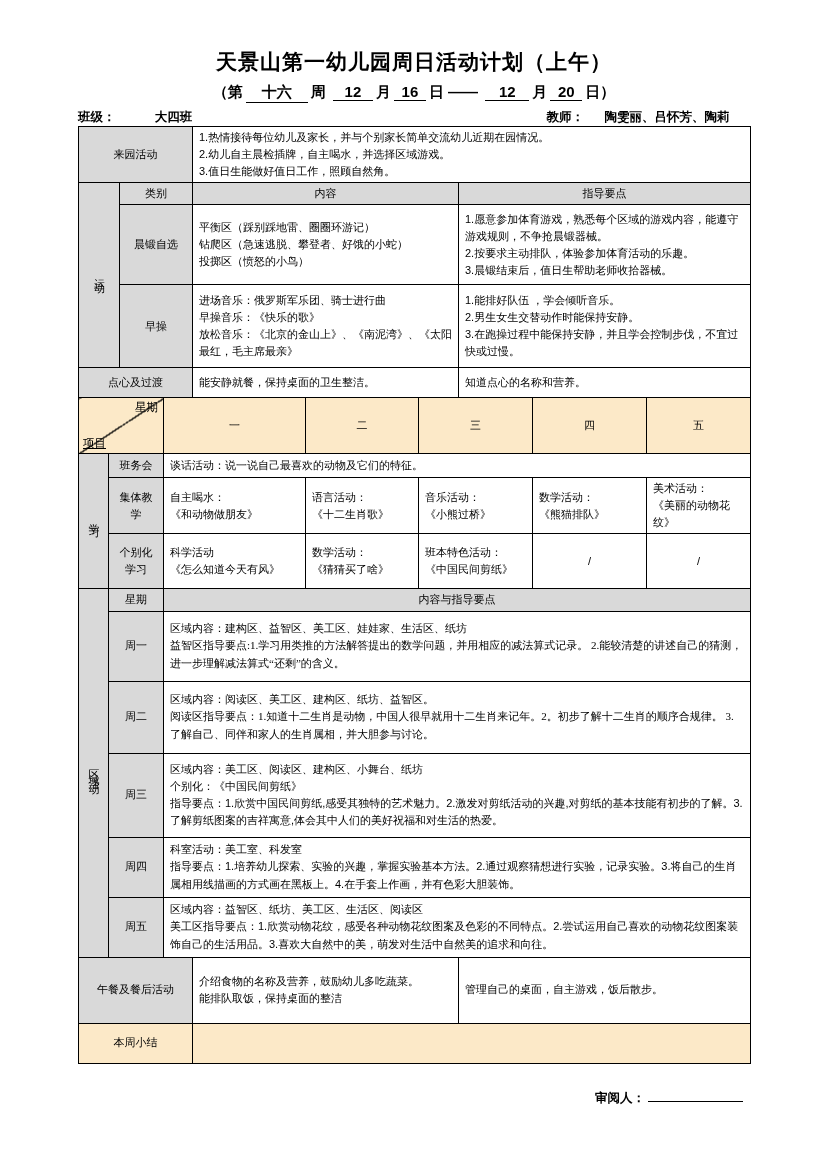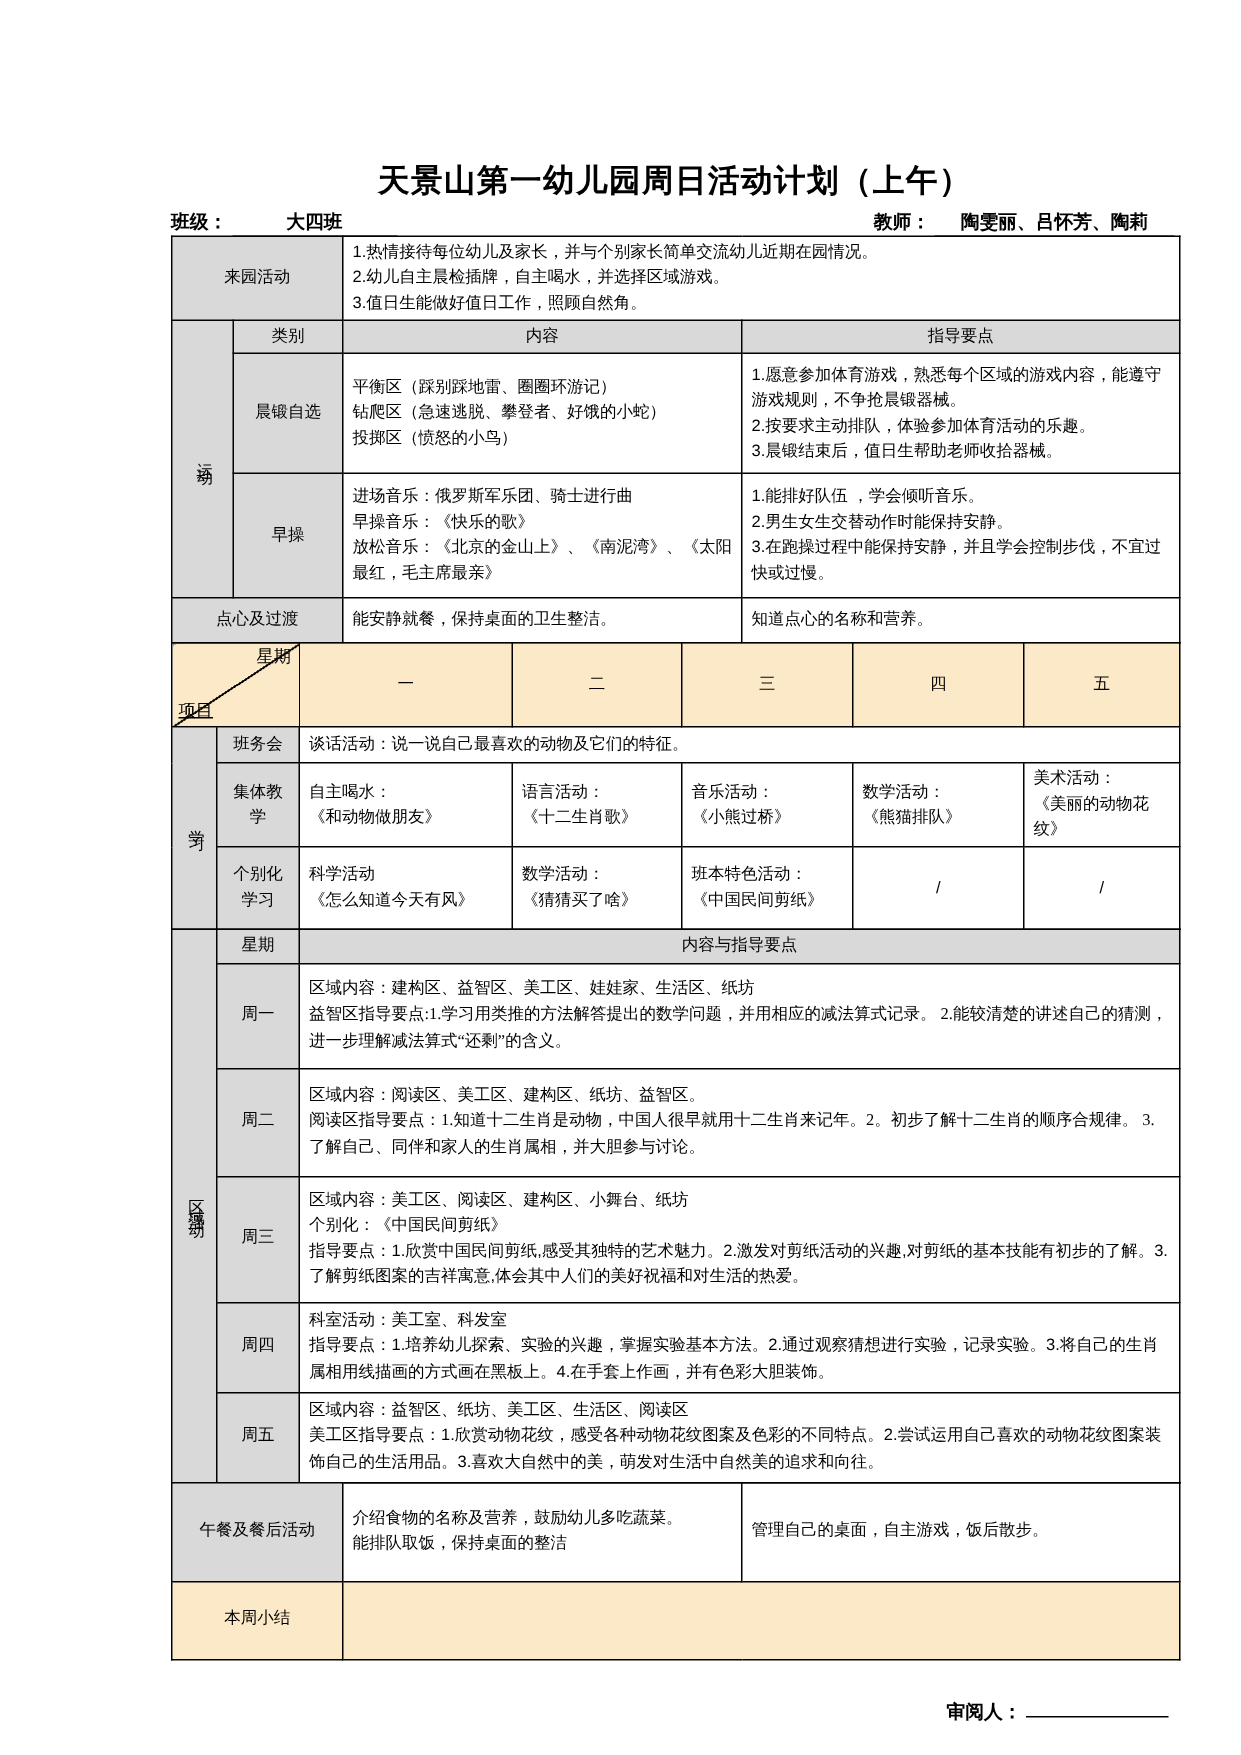--- a/index.html
+++ b/index.html
@@ -3,21 +3,21 @@
 <meta charset="utf-8">
 <style>
   :root { --gray:#D9D9D9; --cream:#FCE9C8; }
   * { box-sizing: border-box; margin:0; padding:0; }
   html,body { background:#fff; }
   body {
     width:827px; height:1170px; position:relative;
     font-family:"Liberation Sans","DejaVu Sans",sans-serif;
     color:#000;
   }
-  .page { padding:106px 0 0 78px; width:750px;margin-left:36px; }
+  .page { padding:48px 0 0 78px; width:750px; }
   .title { text-align:center; font-size:21px; font-weight:bold; letter-spacing:1px; }
   .subtitle { text-align:center; font-size:15px; font-weight:bold; margin-top:7px; }
   .blank { display:inline-block; border-bottom:1.5px solid #000; text-align:center; margin:0 3px; }
   .w64{min-width:62px} .w40{min-width:40px} .w32{min-width:32px} .w44{min-width:44px}
   .w110{min-width:110px} .w160{min-width:160px} .w95{min-width:95px}
   .info-row { display:flex; justify-content:space-between; width:672px; margin-top:6px;
               font-size:12.5px; font-weight:bold; align-items:flex-end; }
   table.tbl { border-collapse:collapse; table-layout:fixed; width:672px; margin-top:-1px; }
   table.tbl td {
     border:1px solid #000; font-size:11px; line-height:1.55;
@@ -28,38 +28,44 @@
   td.cream { background:var(--cream); }
   td.content { text-align:left; }
   td.vtop { vertical-align:top; padding-top:5px; }
   .vtext { writing-mode:vertical-rl; text-orientation:upright; letter-spacing:5px; line-height:1; display:inline-block; }
   .lh18 { line-height:1.8; } .lh19 { line-height:1.95;font-family:Liberation Serif, serif; } .lh16 { line-height:1.6; }
   tr.r-arrival{height:53px} tr.r-cat{height:22px} tr.r-morning{height:80px}
   tr.r-exercise{height:83px} tr.r-snack{height:30px}
   tr.r-days{height:31px} tr.r-meeting{height:24px} tr.r-group{height:55px} tr.r-indiv{height:55px}
   tr.r-rhead{height:22px} tr.r-mon{height:70px} tr.r-tue{height:72px} tr.r-wed{height:84px}
   tr.r-thu{height:60px} tr.r-fri{height:60px}
-  tr.r-lunch{height:66px} tr.r-summary{height:52px}
+  tr.r-lunch{height:66px} tr.r-summary{height:40px}
   td.day { background:var(--cream); text-align:center; font-size:12px; }
   td.diag {
     background-color:var(--cream); position:relative; padding:0;
     background-image:linear-gradient(to bottom right, transparent 49.4%, #000 49.4%, #000 50.8%, transparent 50.8%);
   }
   .diag .corner-top { position:absolute; top:1px; right:5px; font-size:11.5px; }
   .diag .corner-bot { position:absolute; bottom:1px; left:4px; font-size:11.5px;text-decoration:underline; }
   td.slash { text-align:center; font-size:12px; }
   .reviewer { width:672px; text-align:right; margin-top:26px; font-size:12.5px; font-weight:bold; padding-right:4px; }
 </style>
 </head>
 <body>
 
 <div class="page">
 
   <div class="title">天景山第一幼儿园周日活动计划（上午）</div>
 
+  <div class="subtitle">
+    <span>（第</span><span class="blank w64">十六</span><span>周</span>
+    <span class="blank w40">12</span><span>月</span><span class="blank w32">16</span><span>日</span>
+    <span>——</span>
+    <span class="blank w44">12</span><span>月</span><span class="blank w32">20</span><span>日）</span>
+  </div>
 
   <div class="info-row">
     <div>
       <span>班级：</span><span class="blank w110">大四班</span>
     </div>
     <div>
       <span>教师：</span><span class="blank w160">陶雯丽、吕怀芳、陶莉</span>
     </div>
   </div>
 

